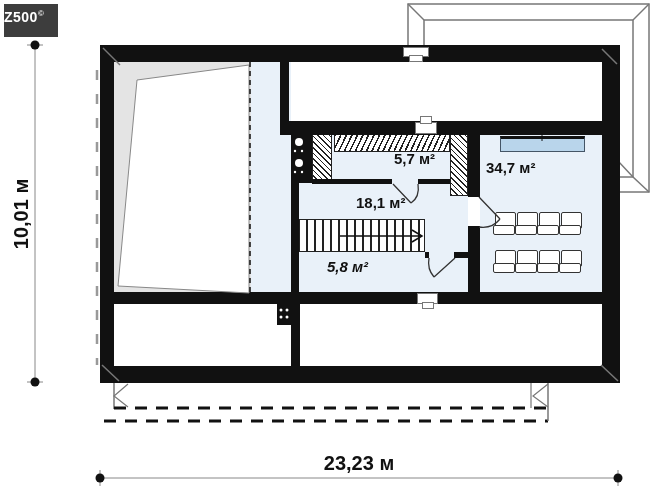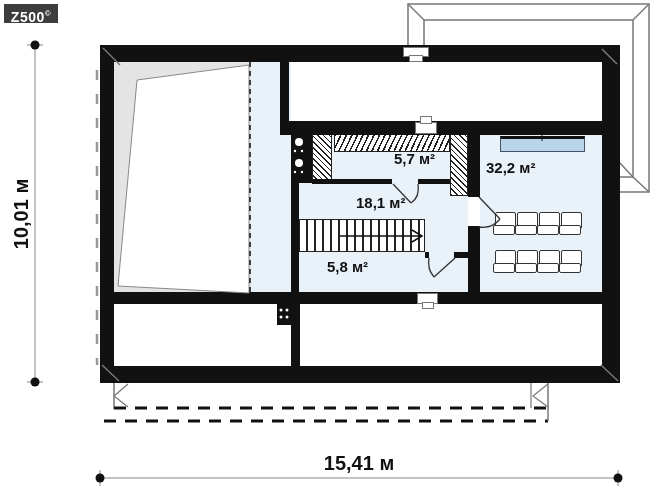--- a/index.html
+++ b/index.html
@@ -14,22 +14,22 @@
   .hatch.diag2{background-image:repeating-linear-gradient(115deg,#222 0 1.5px,transparent 1.5px 5px);}
   .stair{position:absolute;background:#fff;border:1.5px solid #222;box-sizing:border-box;
          background-image:repeating-linear-gradient(90deg,transparent 0 6.5px,#222 6.5px 8px);}
   .notch{position:absolute;background:#fff;border:1px solid #777;box-sizing:border-box;}
   .seat{position:absolute;width:19px;height:15px;background:#fff;border:1.5px solid #333;border-radius:2px;}
   .seat::after{content:"";position:absolute;left:-3px;top:12px;width:20px;height:8px;background:#fff;
          border:1.5px solid #333;border-radius:2px;}
   .roofwindow{position:absolute;background:#b9d5eb;border:1px solid #456;border-top:3px solid #111;box-sizing:border-box;}
   .arealabel{position:absolute;font-weight:bold;font-size:15px;color:#111;white-space:nowrap;}
   .dimlabel{position:absolute;font-weight:bold;font-size:20px;color:#111;white-space:nowrap;text-align:center;}
-  #logo{position:absolute;left:4px;top:4px;width:54px;height:19px;background:#3d3d3d;color:#fff;
-        font-weight:bold;font-size:14px;line-height:19px;text-align:center;letter-spacing:.5px;}
+  #logo{position:absolute;left:4px;top:4px;width:54px;height:33px;background:#3d3d3d;color:#fff;
+        font-weight:bold;font-size:14px;line-height:19px;text-align:left;letter-spacing:.5px;}
   #logo sup{font-size:8px;}
   svg{position:absolute;left:0;top:0;}
 </style>
 </head>
 <body>
 
 <div id="stage">
 
   <svg width="655" height="503">
     <g stroke="#777" stroke-width="1.5" fill="none">
@@ -143,19 +143,19 @@
       <line x1="27" y1="382" x2="43" y2="382" stroke="#888" stroke-width="1"></line>
       <circle cx="35" cy="45" r="4.5" fill="#111"></circle>
       <circle cx="35" cy="382" r="4.5" fill="#111"></circle>
     </g>
   </svg>
 
   <div id="logo"><span>Z500</span><sup>©</sup></div>
 
   <div class="arealabel" style="left:394px;top:150px;">5,7 м²</div>
   <div class="arealabel" style="left:356px;top:194px;">18,1 м²</div>
-  <div class="arealabel" style="left:327px;top:258px;">5,8 м²</div>
-  <div class="arealabel" style="left:486px;top:159px;">32,2 м²</div>
+  <div class="arealabel" style="left:327px;top:258px;font-style:italic;">5,8 м²</div>
+  <div class="arealabel" style="left:486px;top:159px;">34,7 м²</div>
 
-  <div class="dimlabel" style="left:279px;top:452px;width:160px;">15,41 м</div>
+  <div class="dimlabel" style="left:279px;top:452px;width:160px;">23,23 м</div>
   <div class="dimlabel" style="left:-38px;top:202px;width:120px;height:24px;transform:rotate(-90deg);">10,01 м</div>
 
 </div>
 
 </body></html>

